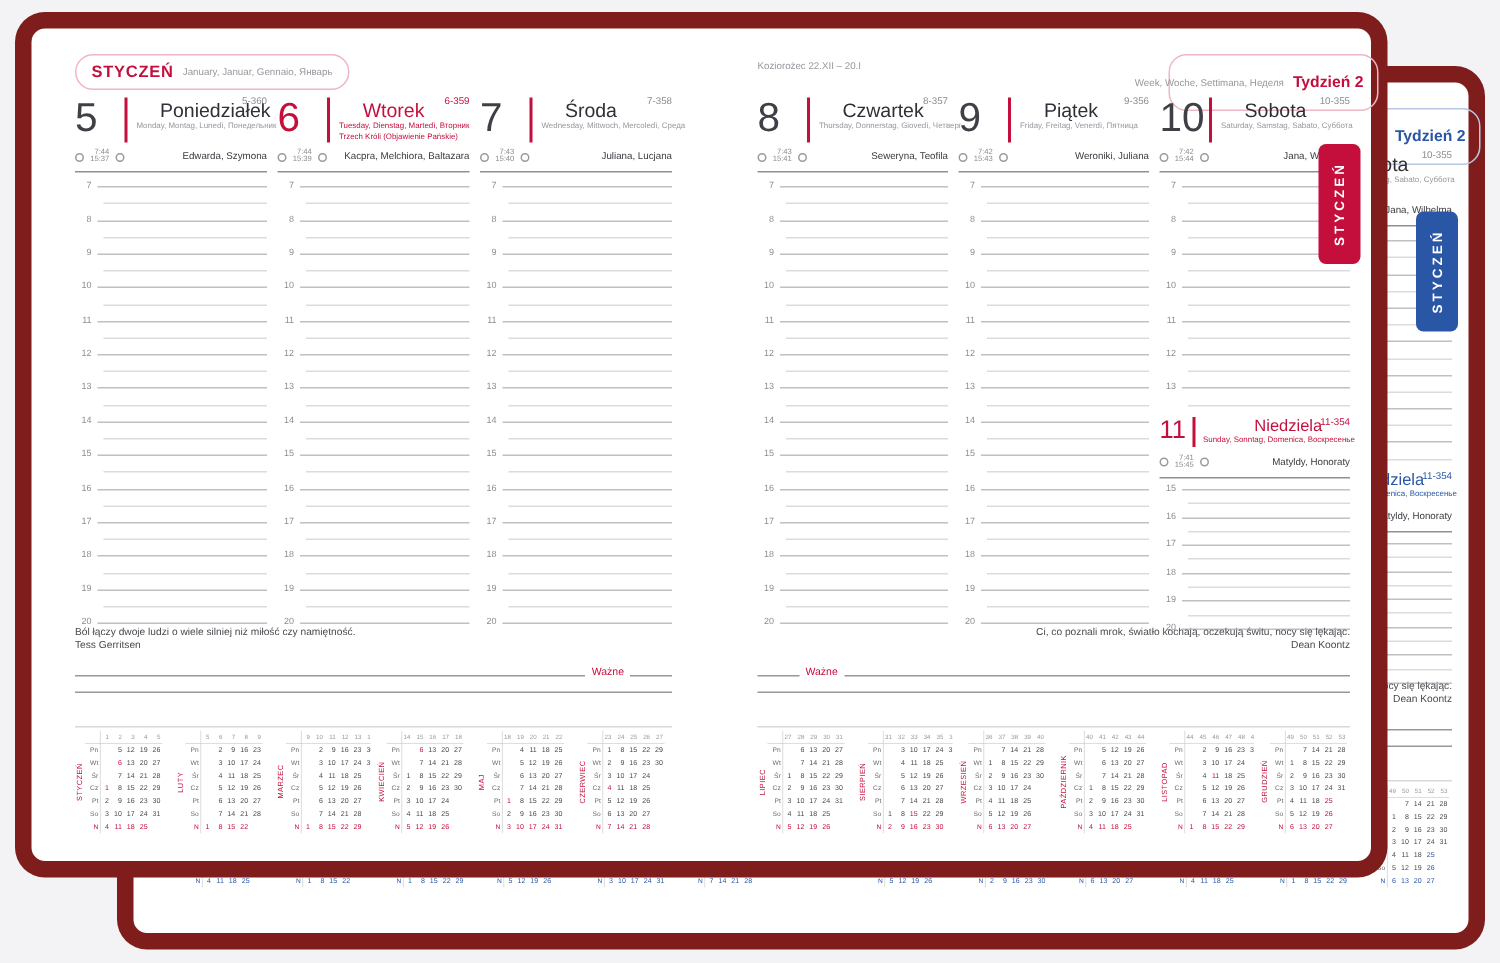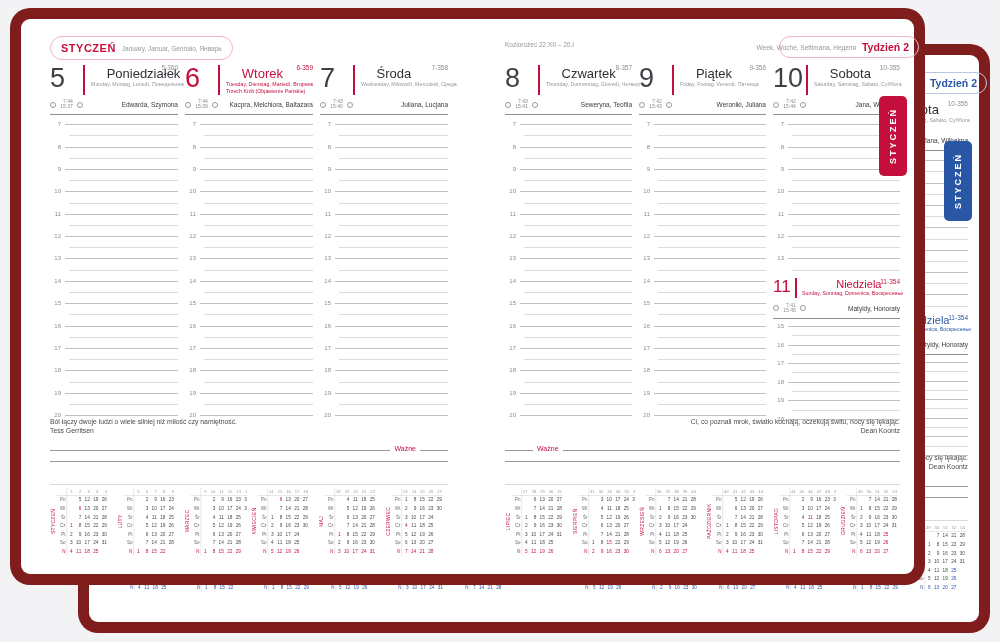--- a/index.html
+++ b/index.html
@@ -19,21 +19,21 @@
   .tab span{writing-mode:vertical-rl;transform:rotate(180deg);color:#fff;font-size:9px;font-weight:bold;letter-spacing:2px;}
 
   .spread{position:absolute;inset:0;}
 
   
   .month-box{position:absolute;left:29px;top:17px;height:22px;border:1px solid var(--accent-light);
              border-radius:12px;display:flex;align-items:center;gap:6px;padding:0 10px;}
   .mb-month{color:var(--accent);font-size:11px;font-weight:bold;letter-spacing:.5px;}
   .small-grey{color:#97979e;font-size:6.5px;white-space:nowrap;}
   .zodiac{position:absolute;left:484px;top:22px;font-size:6.5px;color:#97979e;}
-  .week-box{position:absolute;left:758px;top:17px;width:140px;height:22px;border:1px solid var(--accent-light);
+  .week-box{position:absolute;left:758px;top:17px;width:140px;height:38px;border:1px solid var(--accent-light);
             border-radius:12px;display:flex;align-items:center;justify-content:flex-end;gap:6px;padding:0 9px;box-sizing:border-box;}
   .wb-label{color:var(--accent);font-size:10.5px;font-weight:bold;white-space:nowrap;}
 
   
   .cols{position:absolute;top:44px;display:flex;gap:7px;}
   .cols.left{left:29px;width:398px;}
   .cols.right{left:484px;width:395px;}
   .daycol{flex:1;min-width:0;position:relative;}
 
   .dayhead{position:relative;height:34px;}

